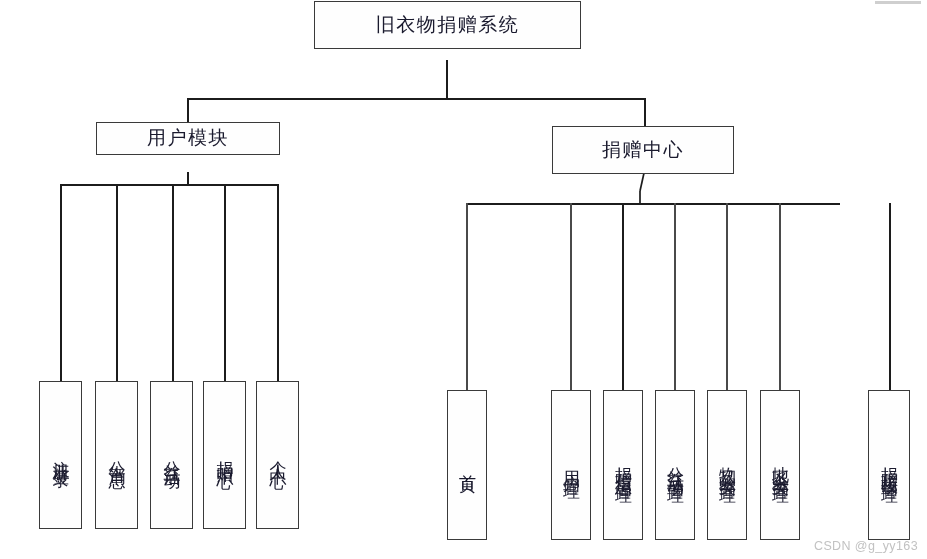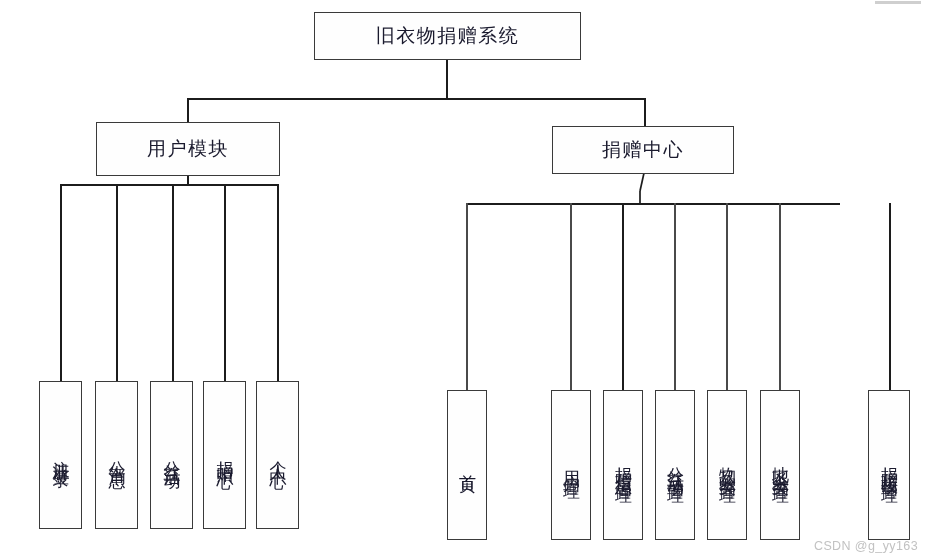--- a/index.html
+++ b/index.html
@@ -30,31 +30,31 @@
     z-index: 3;
   }
   .node .label {
     display: block;
     text-align: center;
     line-height: 1.18;
     white-space: pre-line;
   }
   .root-node {
     left: 314px;
-    top: 12px;
+    top: 1px;
     width: 267px;
     height: 48px;
     font-size: 19px;
     letter-spacing: 1.5px;
   }
   .mod-user {
     left: 96px;
     top: 122px;
     width: 184px;
-    height: 54px;
+    height: 33px;
     font-size: 19px;
     letter-spacing: 1.5px;
   }
   .mod-admin {
     left: 552px;
     top: 126px;
     width: 182px;
     height: 48px;
     font-size: 19px;
     letter-spacing: 1.5px;

